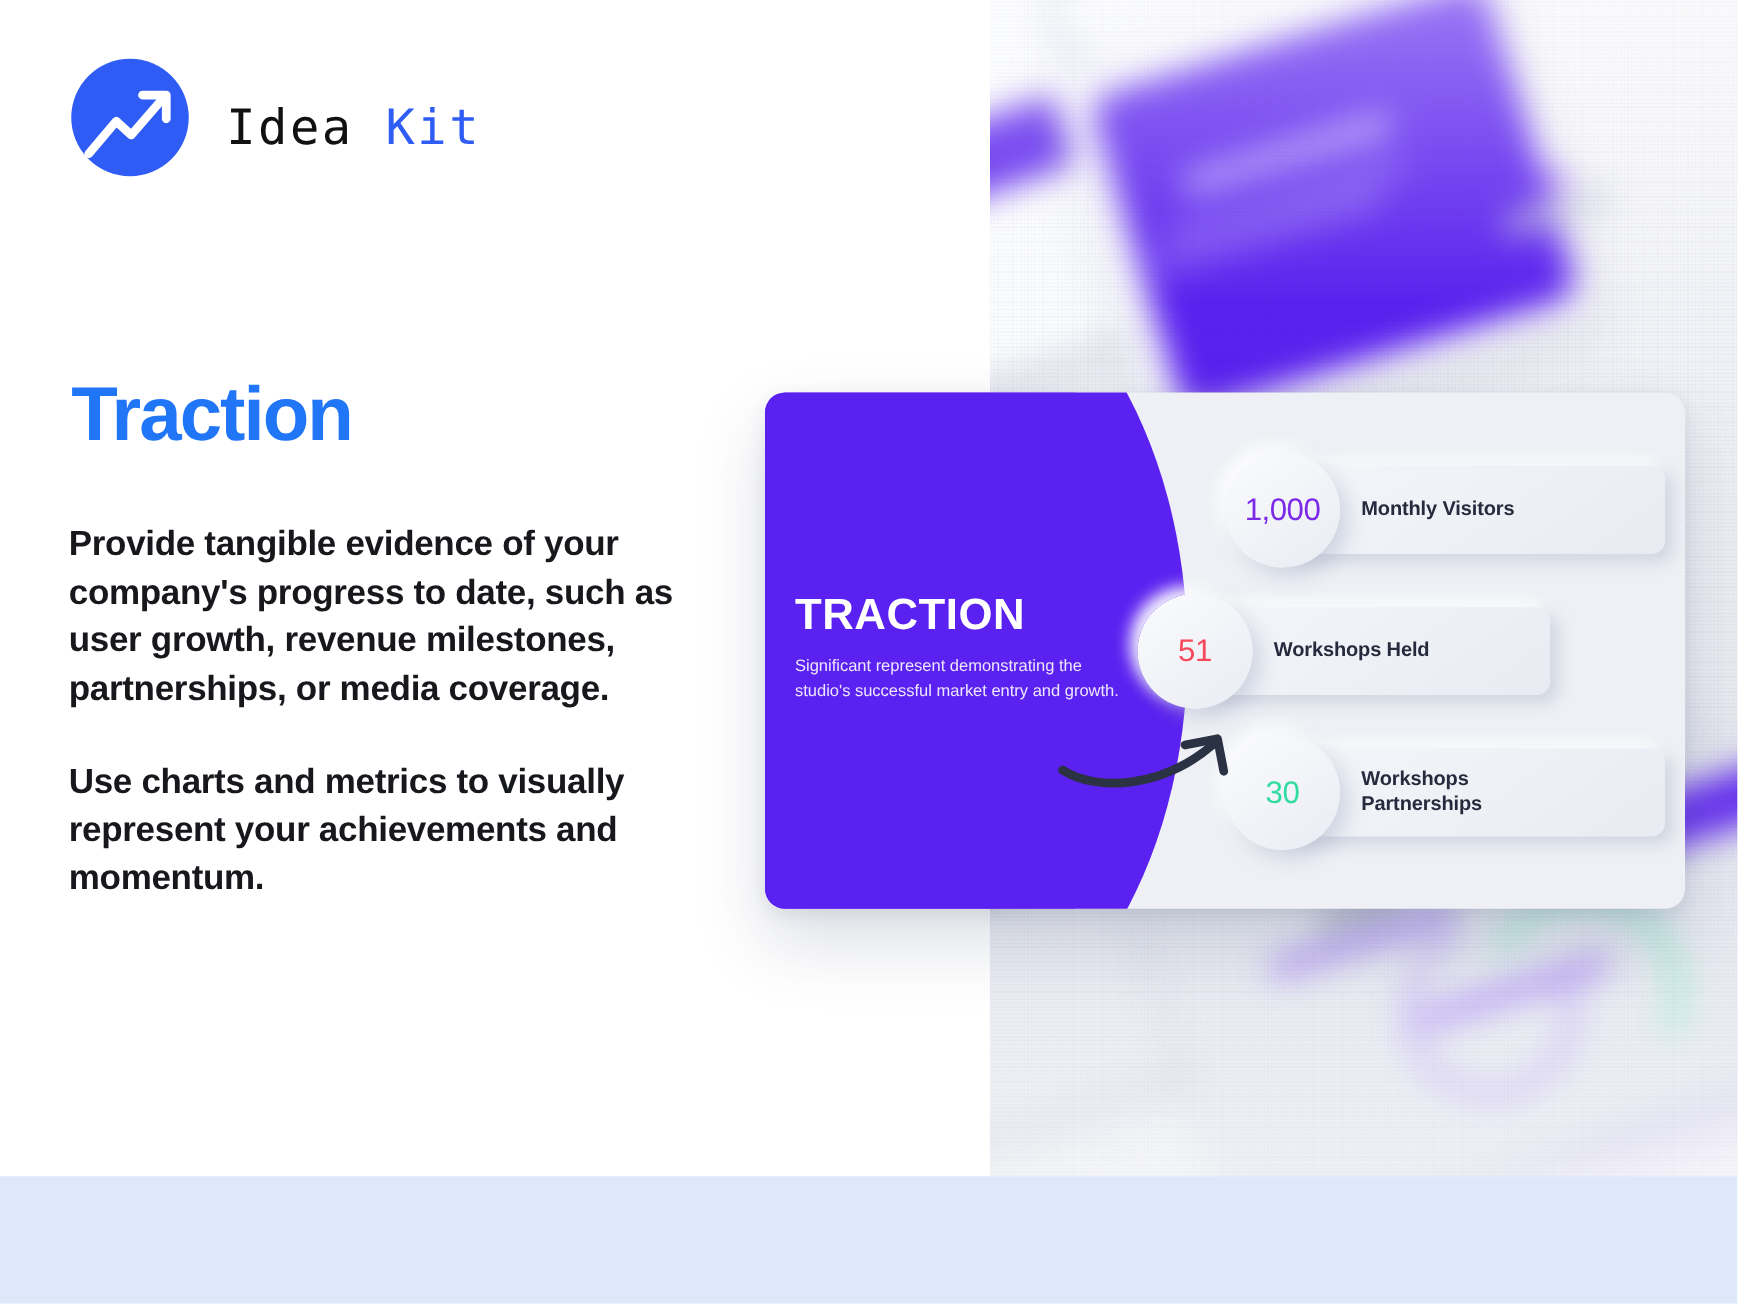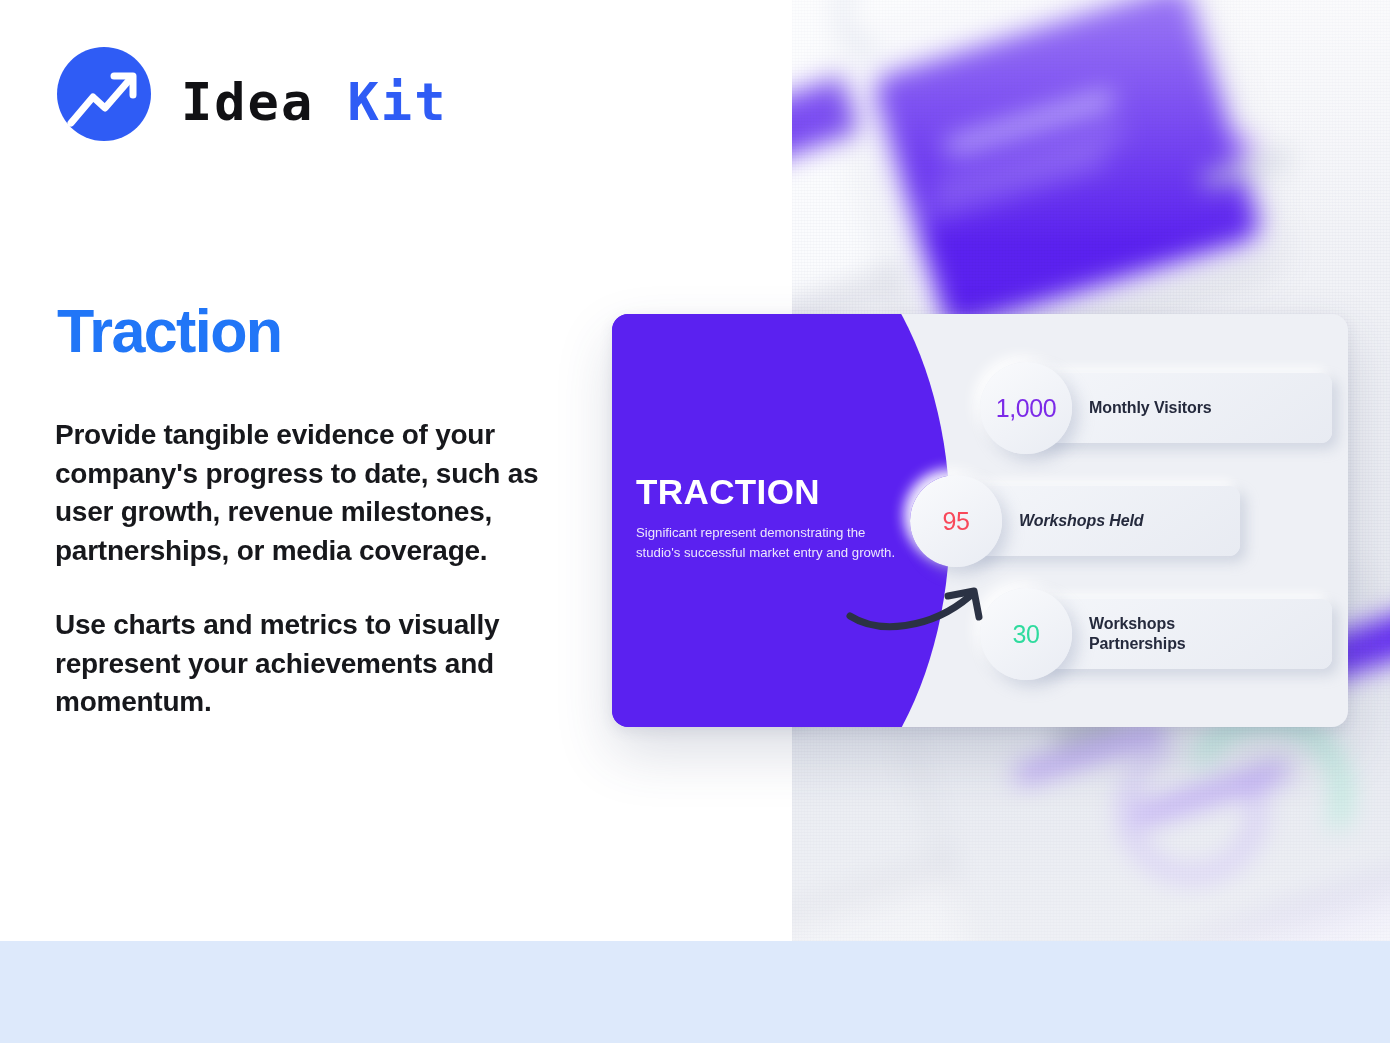--- a/index.html
+++ b/index.html
@@ -55,21 +55,21 @@
   .logo-text { margin-left:30px; }
   .logo-l1 {
     font-size:53px; font-weight:700; color:#111114; line-height:.96;
     letter-spacing:-1.2px; position:relative; white-space:nowrap;
   }
   .logo-l1 .circumflex {
     position:absolute; left:138px; top:-9px; font-size:33px; font-weight:700; color:#111114;
   }
   .logo-l2 {
     font-family:"DejaVu Sans Mono", monospace;
-    font-size:52px; font-weight:700; color:#111114; line-height:1.06;
+    font-size:39px; font-weight:400; color:#111114; line-height:1.06;
     letter-spacing:2px; white-space:nowrap; margin-top:18px;
   }
   .logo-l2 .kit { color:#2f5cf5; }
 
   
   .headline {
     position:absolute; left:57px; top:296px;
     font-size:61px; font-weight:700; color:#2176f7; letter-spacing:-1.6px;
   }
   .body-copy { position:absolute; left:55px; top:416px; width:515px; }
@@ -211,25 +211,25 @@
       <div class="metric" style="left:48px; top:48px; width:352px;">
         <div class="metric-pill" style="width:305px;">
           <span class="metric-label">Monthly Visitors</span>
         </div>
         <div class="metric-circle">
           <span class="metric-value" style="color:#7c2ae8;">1,000</span>
         </div>
       </div>
 
       <div class="metric" style="left:-22px; top:161px; width:352px;">
-        <div class="metric-pill" style="width:283px;font-style:italic;">
+        <div class="metric-pill" style="width:283px;">
           <span class="metric-label">Workshops Held</span>
         </div>
         <div class="metric-circle">
-          <span class="metric-value" style="color:#f8485a;">95</span>
+          <span class="metric-value" style="color:#f8485a;">51</span>
         </div>
       </div>
 
       <div class="metric" style="left:48px; top:274px; width:352px;">
         <div class="metric-pill" style="width:305px;">
           <span class="metric-label">Workshops
 Partnerships</span>
         </div>
         <div class="metric-circle">
           <span class="metric-value" style="color:#2fdb9e;">30</span>

